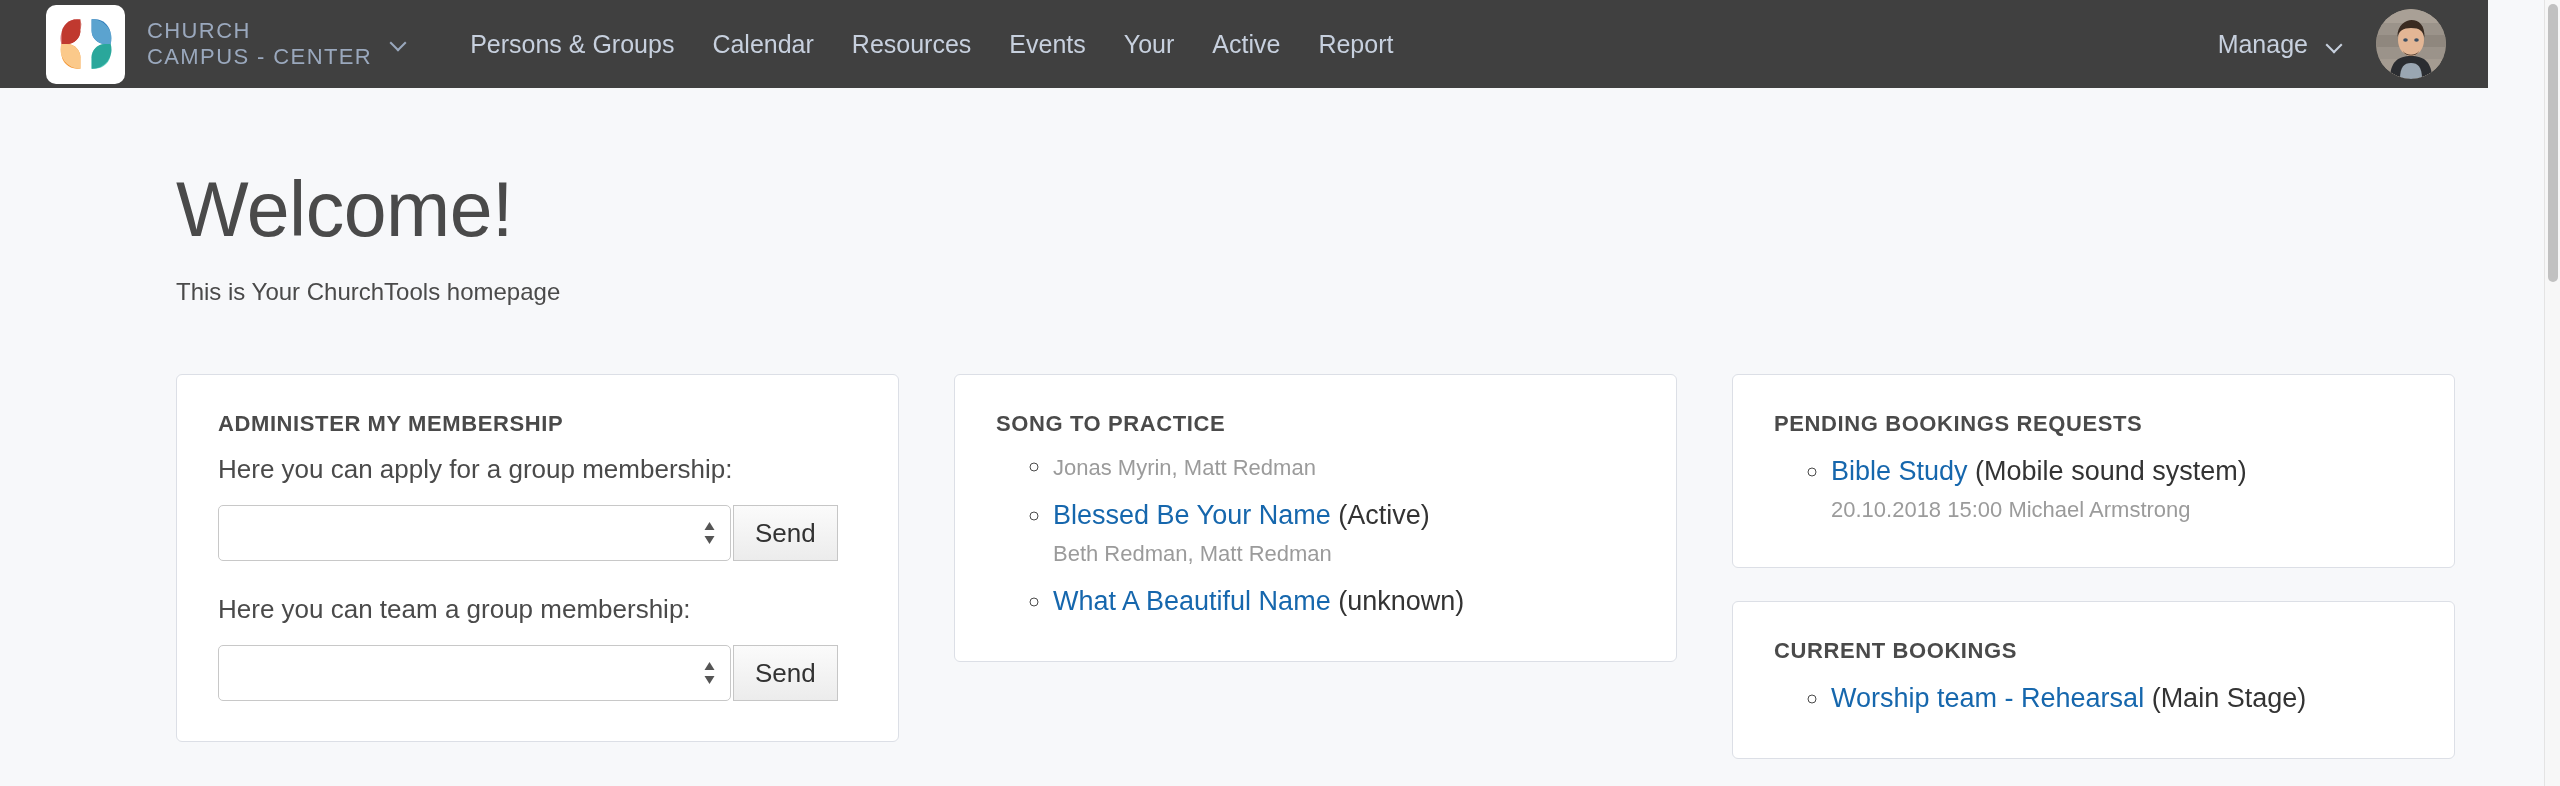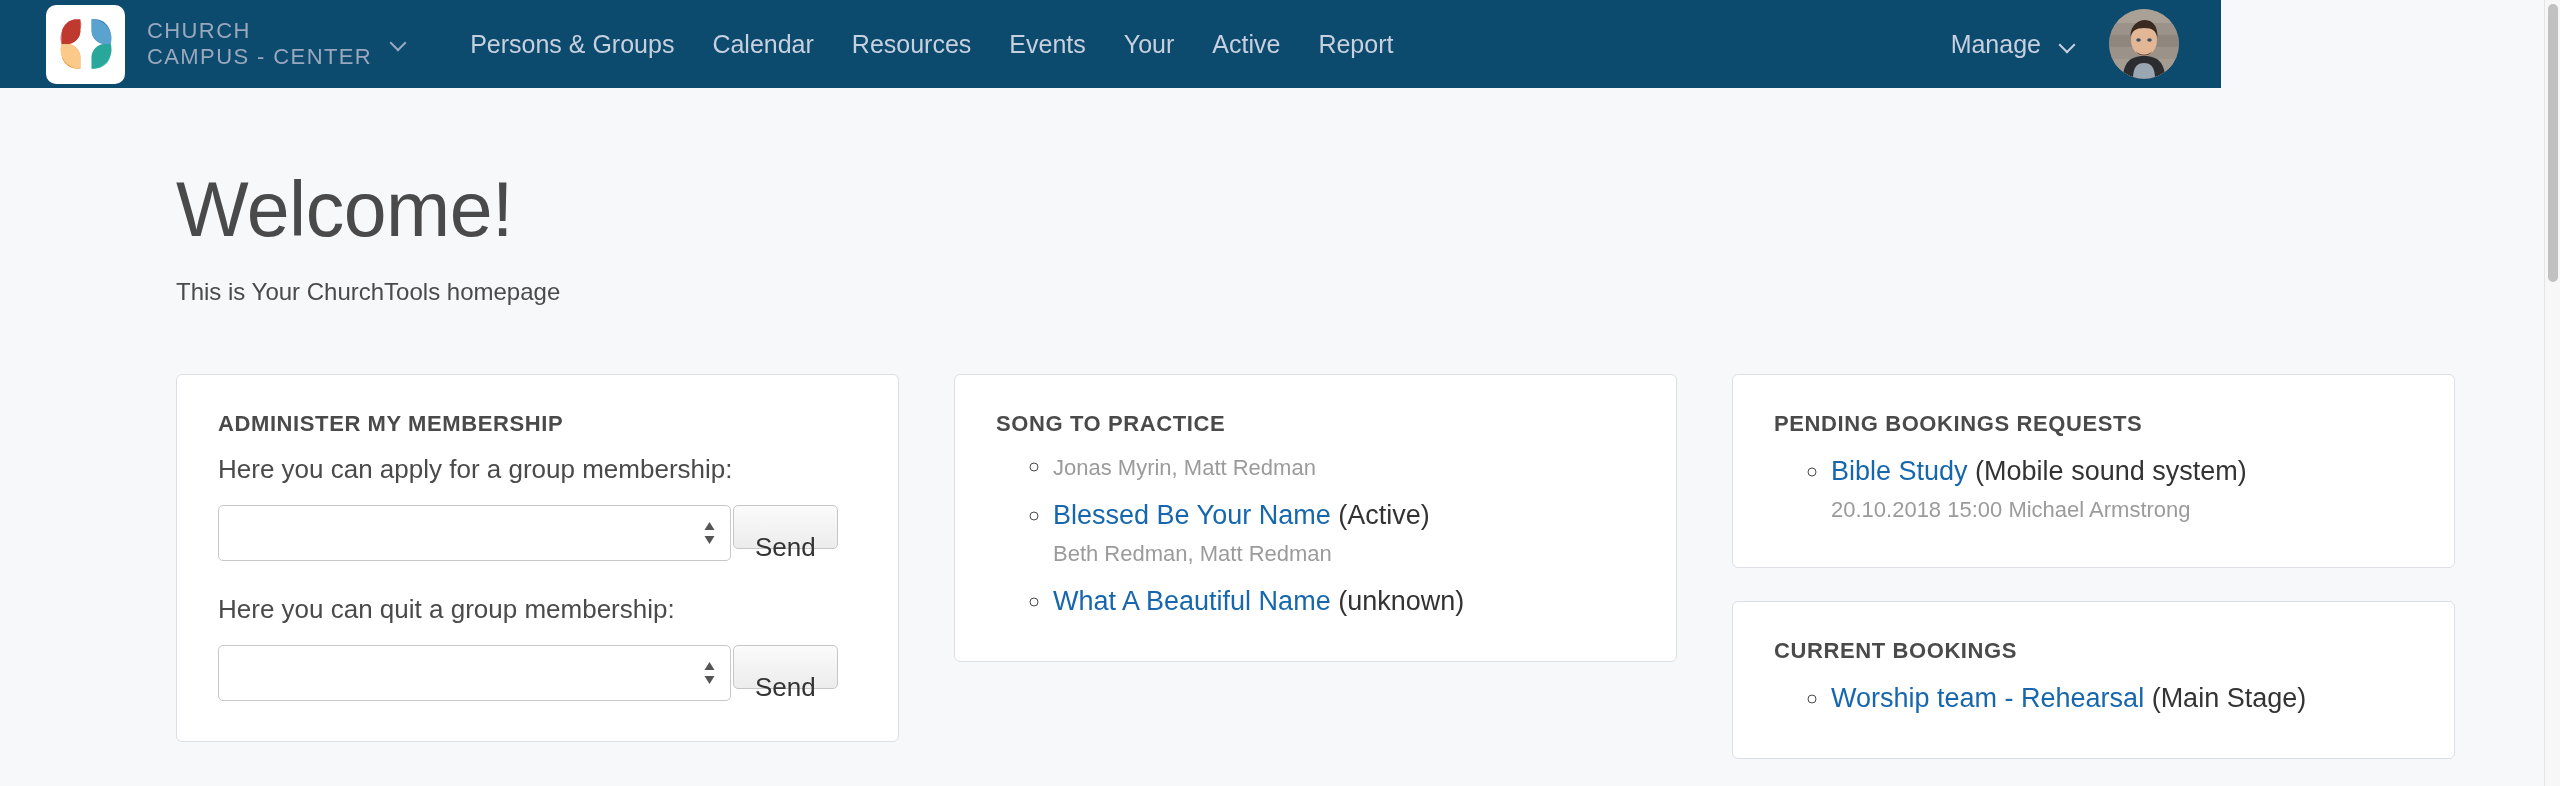--- a/index.html
+++ b/index.html
@@ -6,22 +6,22 @@
   html, body {
     width: 2560px; height: 786px;
     background: #f7f8fa;
     font-family: "Liberation Sans", sans-serif;
     overflow: hidden;
   }
 
   
   .topbar {
     position: absolute; top: 0; left: 0;
-    width: 2221px; height: 88px;
-    background: #0c4a6e;
+    width: 2488px; height: 88px;
+    background: #404040;
     display: flex; align-items: center;
   }
   .brand { display: flex; align-items: center; margin-left: 46px; }
   .logo-tile {
     width: 79px; height: 79px; background: #ffffff;
     border-radius: 10px;
     display: flex; align-items: center; justify-content: center;
     flex: none;
   }
   .logo-mark { width: 56px; height: 56px; display: block; }
@@ -119,28 +119,28 @@
     width: 513px; height: 56px;
     border: 1px solid #c8c8c8;
     border-radius: 5px;
     background: #ffffff;
     position: relative;
     cursor: pointer;
   }
   .nselect .spin { position: absolute; right: 14px; top: 50%; transform: translateY(-50%); }
   .nselect .spin svg { display: block; }
   .send-btn {
-    height: 44px;
+    height: 56px;
     margin-left: 2px;
-    padding: 14px 21px;
+    padding: 0 21px;
     font-size: 26px; color: #333;
     font-family: "Liberation Sans", sans-serif;
     background: linear-gradient(180deg,#fbfbfb 0%,#ececec 100%);
     border: 1px solid #c6c6c6;
-    border-radius: 5px;
+    border-radius: 0;
     cursor: pointer;
     line-height: 54px;
   }
   .gap-block { height: 26px; }
 
   
   ul.items {
     list-style: circle outside;
     margin: 0 0 0 57px;
     padding: 0;
@@ -261,21 +261,21 @@
                 <path d="M6.5 2 L11.5 10 L1.5 10 Z" fill="#555"></path>
                 <path d="M6.5 24 L1.5 16 L11.5 16 Z" fill="#555"></path>
               </svg>
             </span>
           </div>
           <button class="send-btn">Send</button>
         </div>
 
         <div class="gap-block"></div>
 
-        <div class="field-label">Here you can quit a group membership:</div>
+        <div class="field-label">Here you can team a group membership:</div>
         <div class="field-row">
           <div class="nselect">
             <span class="spin">
               <svg width="13" height="26" viewBox="0 0 13 26">
                 <path d="M6.5 2 L11.5 10 L1.5 10 Z" fill="#555"></path>
                 <path d="M6.5 24 L1.5 16 L11.5 16 Z" fill="#555"></path>
               </svg>
             </span>
           </div>
           <button class="send-btn">Send</button>

